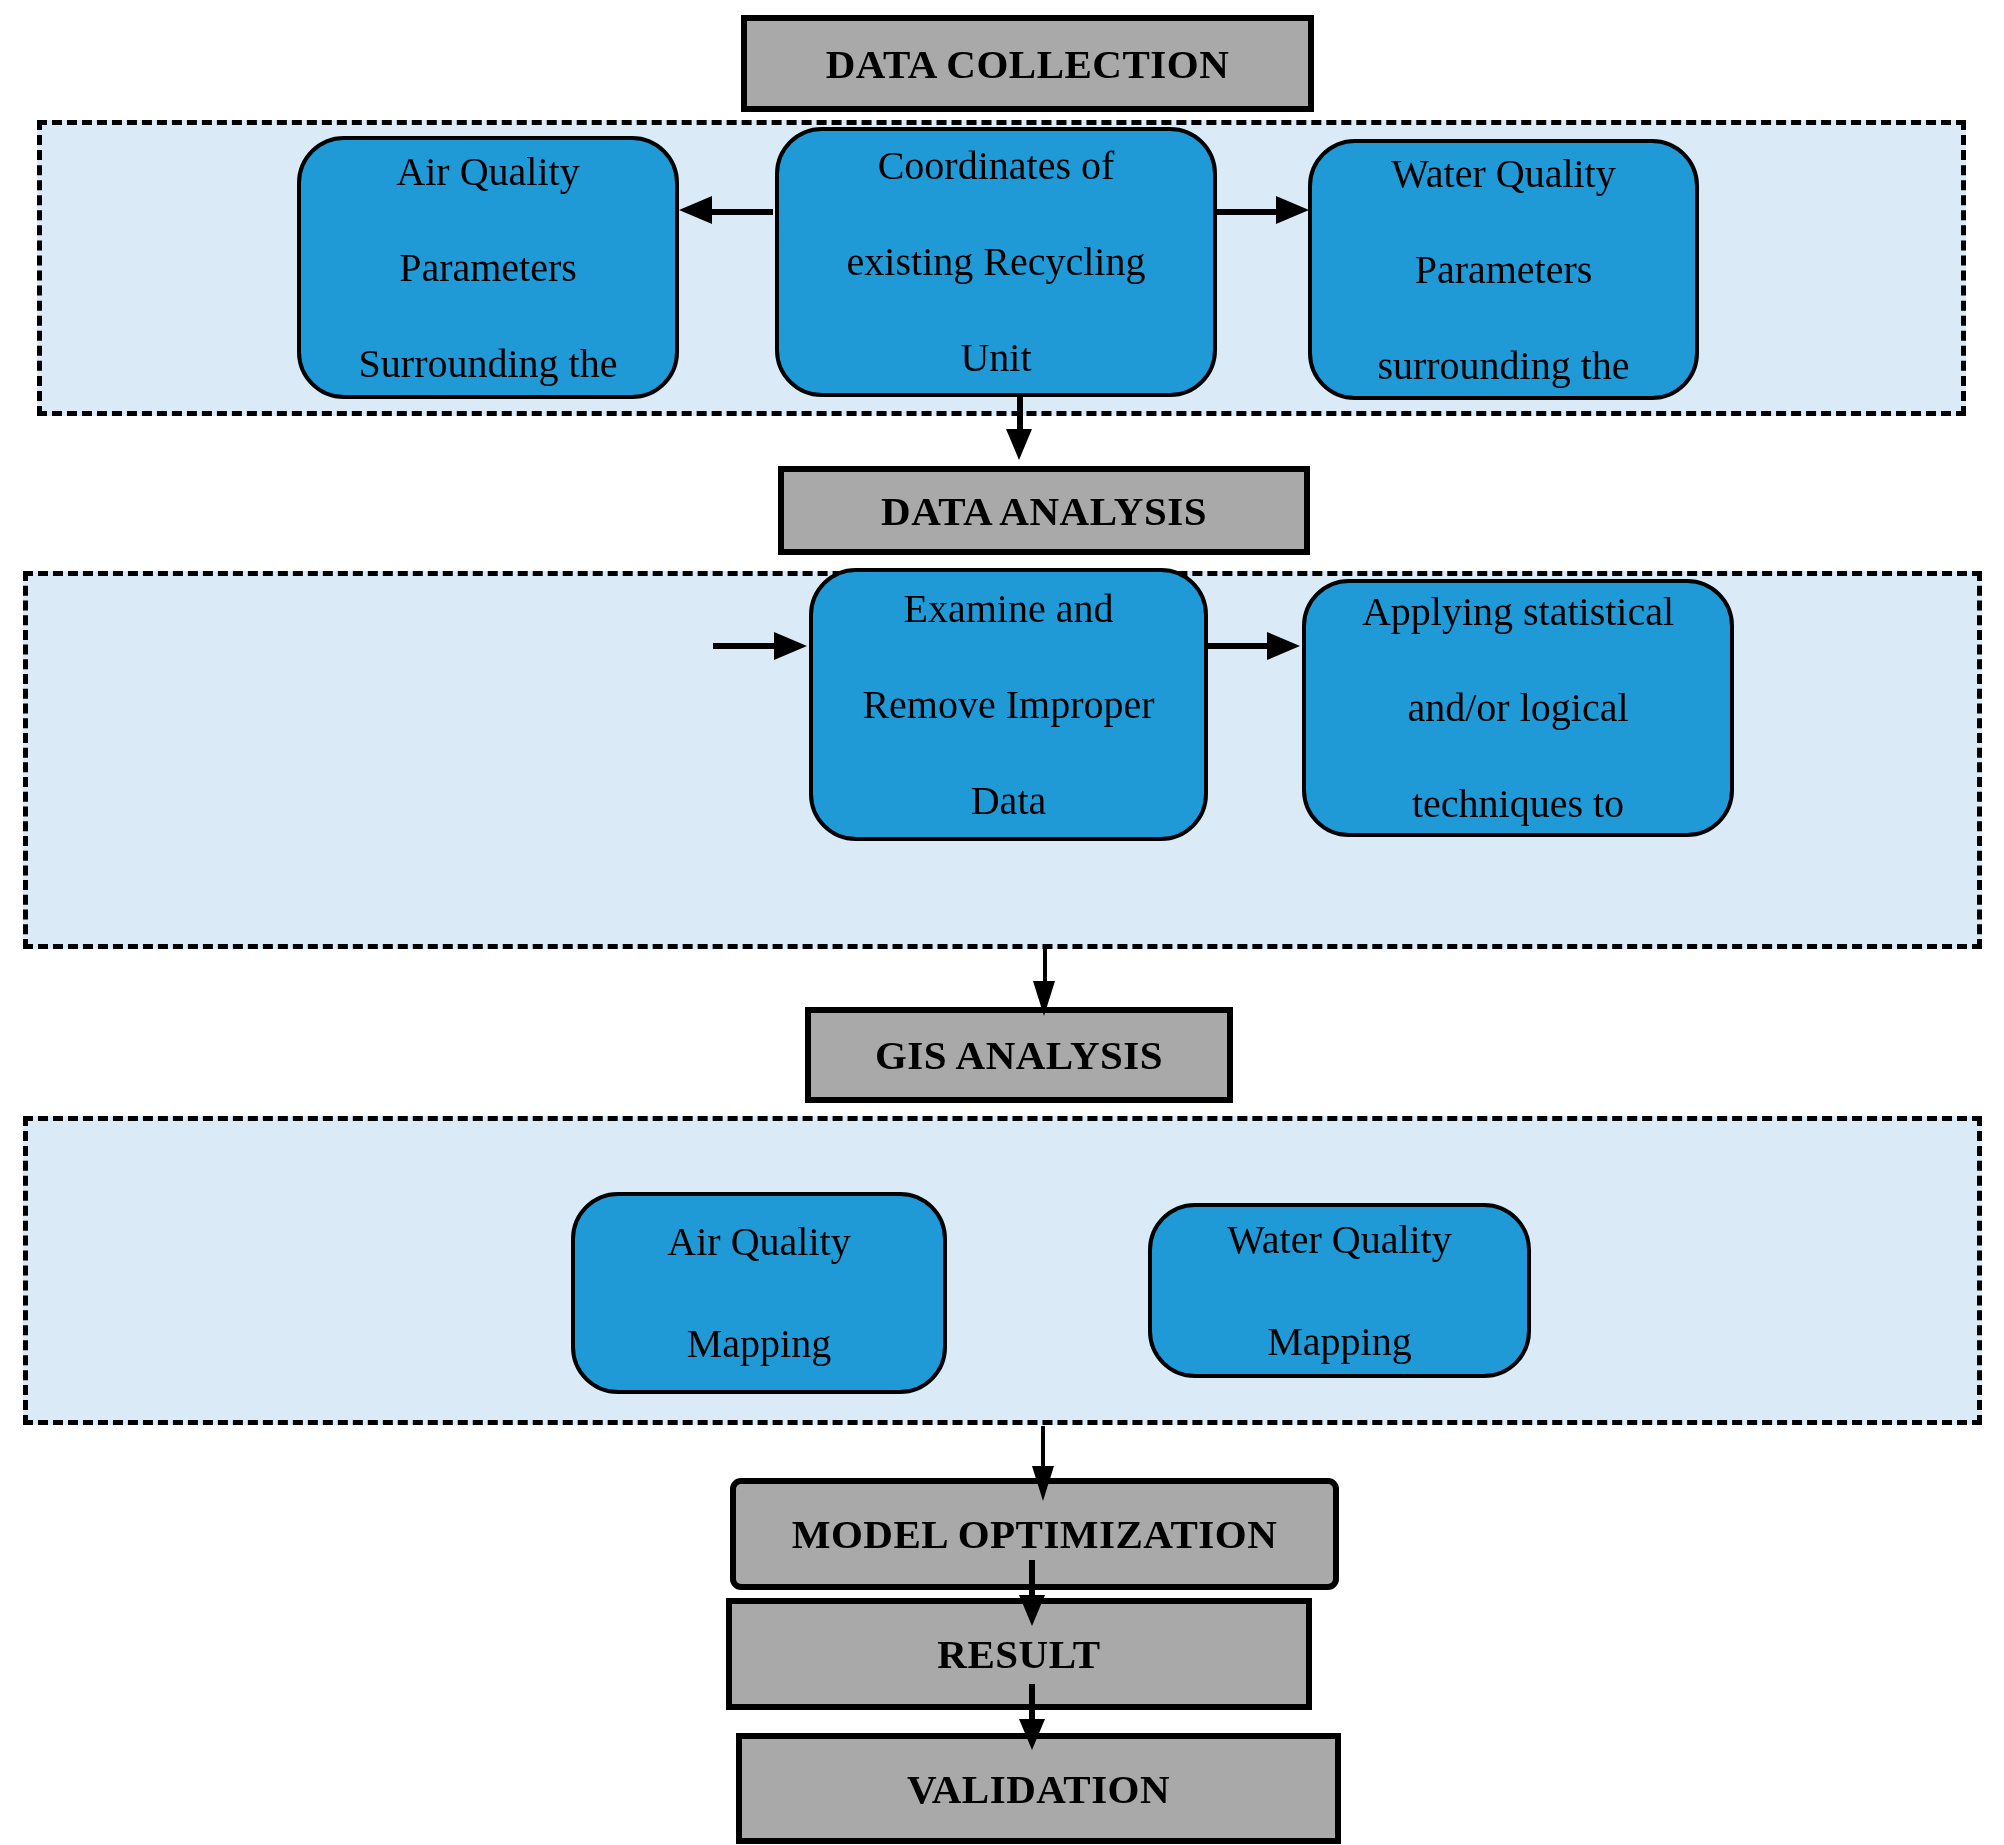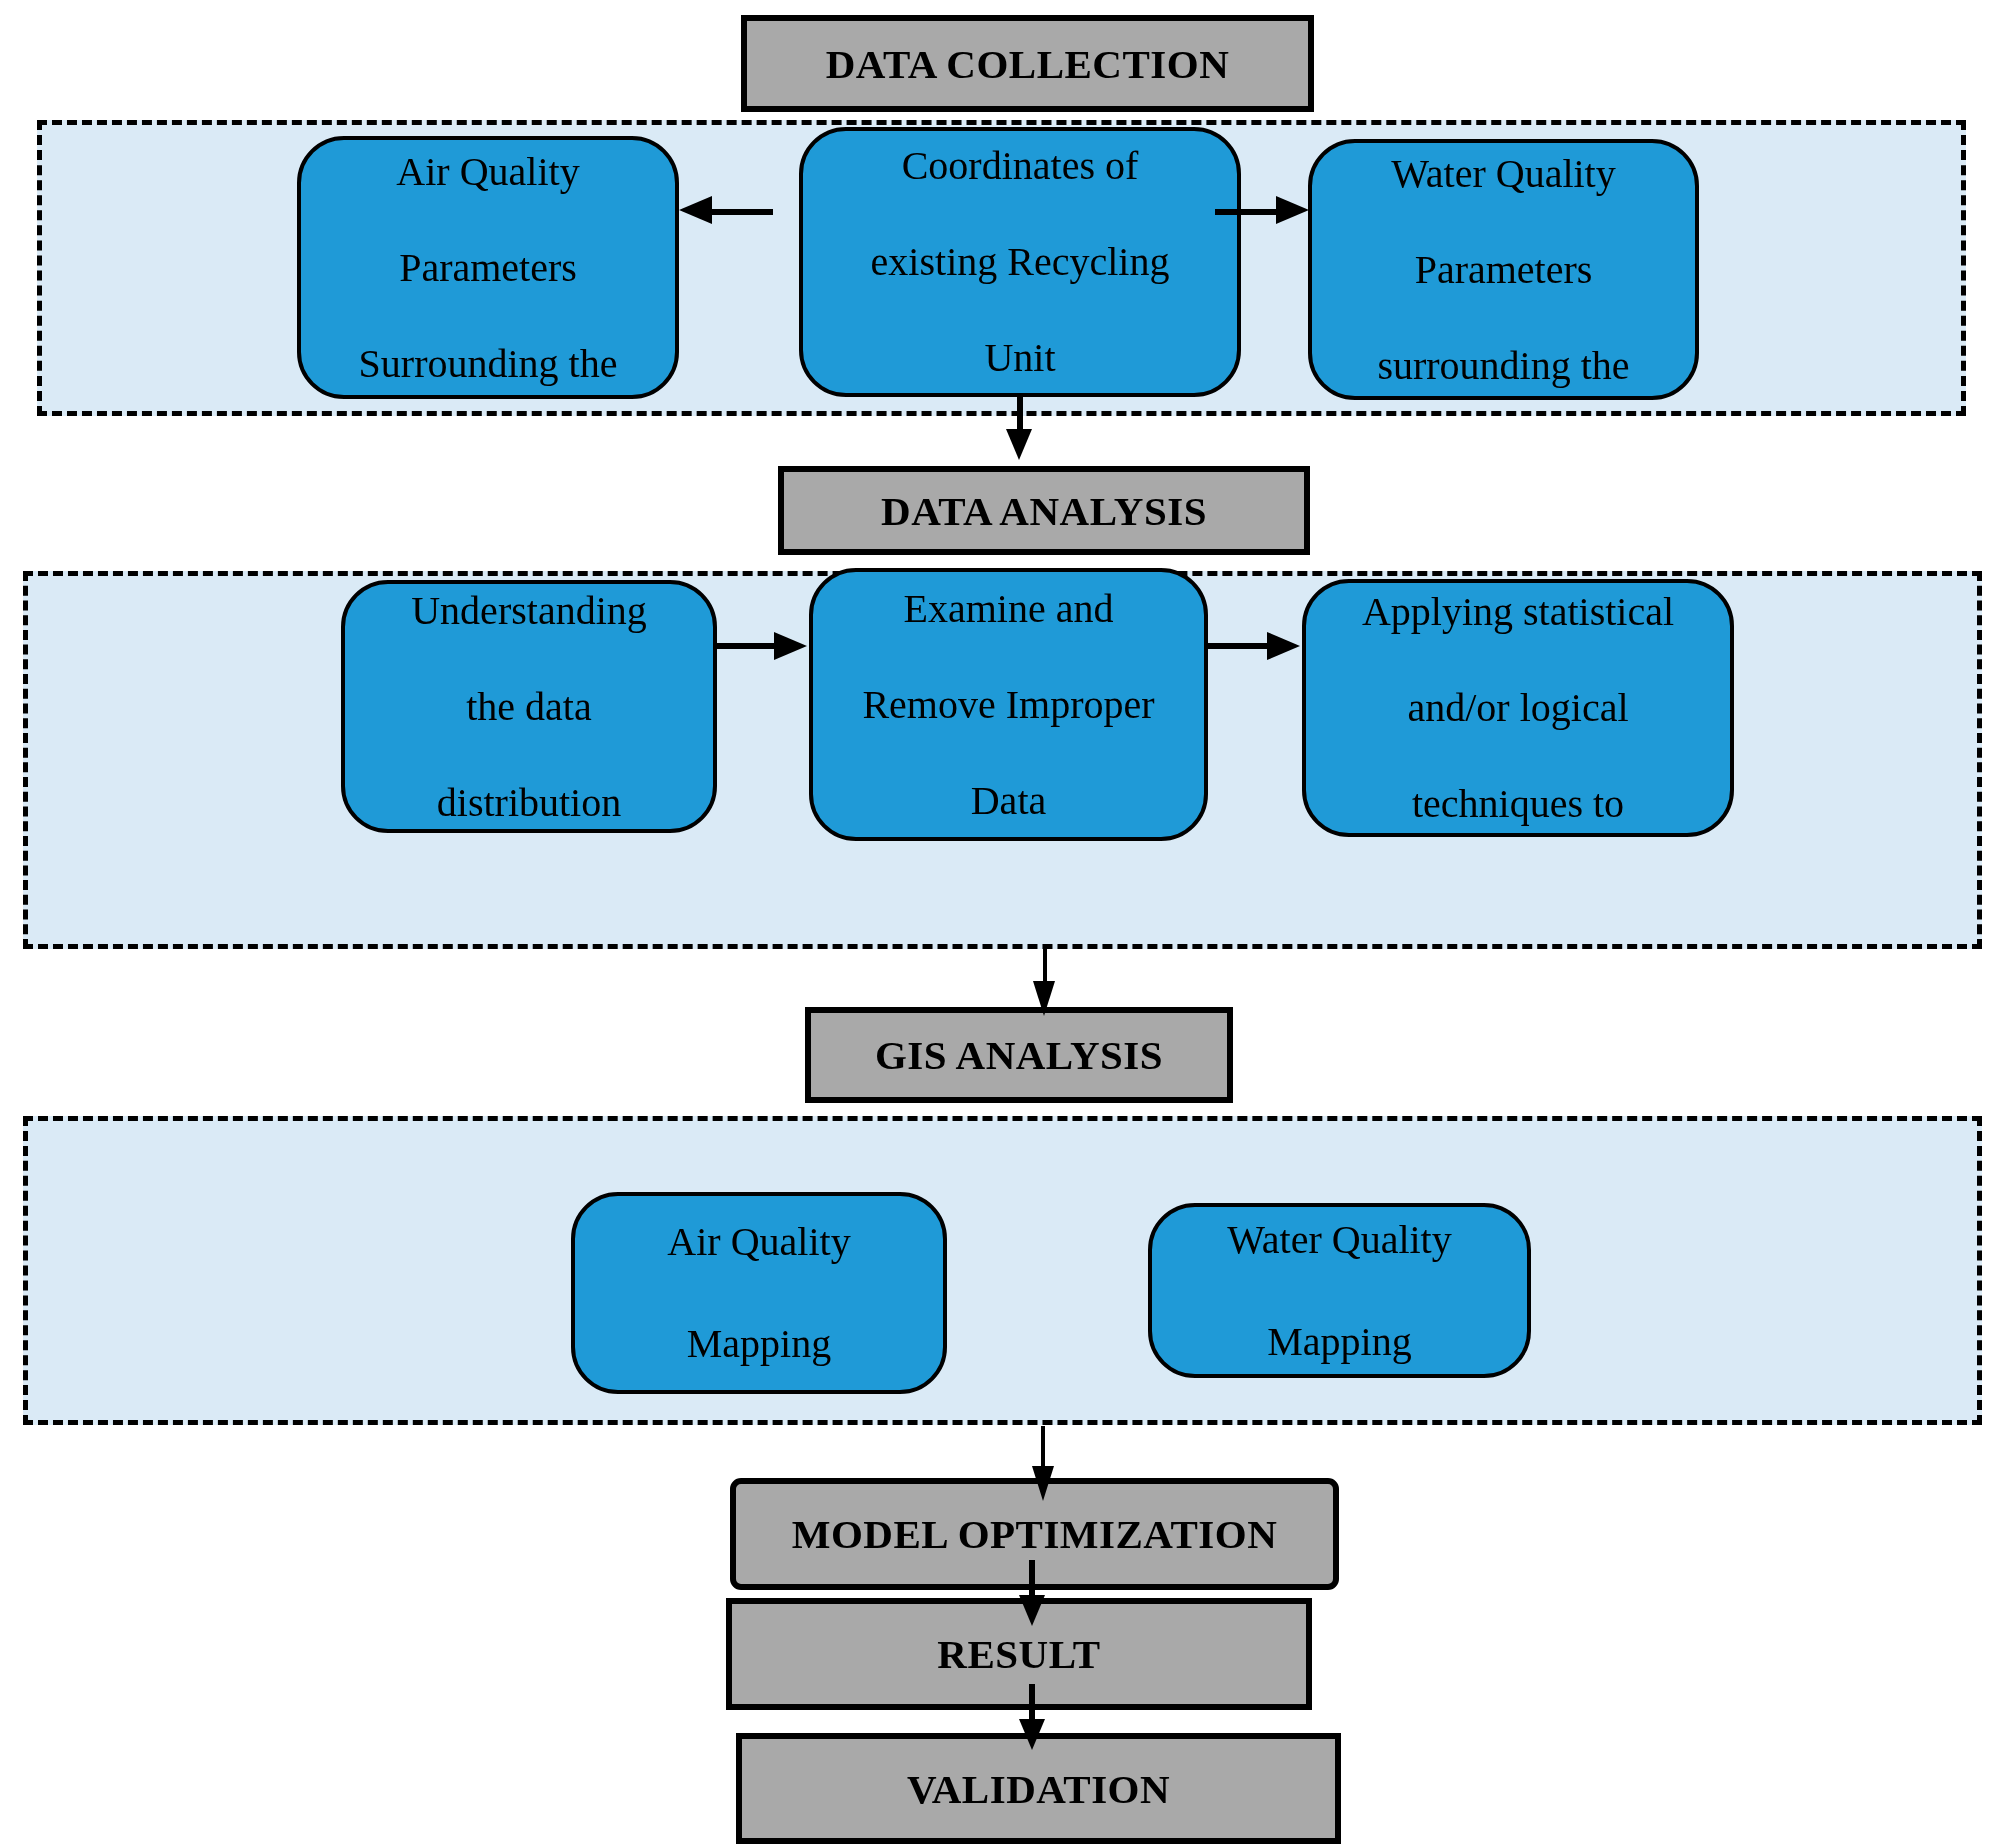--- a/index.html
+++ b/index.html
@@ -63,21 +63,21 @@
   </div>
 
   <div class="container" style="left:37px;top:120px;width:1929px;height:296px;"></div>
 
   <div class="node" style="left:297px;top:136px;width:382px;height:263px;">
     <span>Air Quality</span>
     <span>Parameters</span>
     <span>Surrounding the</span>
   </div>
 
-  <div class="node" style="left:799px;top:127px;width:442px;height:270px;">
+  <div class="node" style="left:775px;top:127px;width:442px;height:270px;">
     <span>Coordinates of</span>
     <span>existing Recycling</span>
     <span>Unit</span>
   </div>
 
   <div class="node" style="left:1308px;top:139px;width:391px;height:261px;">
     <span>Water Quality</span>
     <span>Parameters</span>
     <span>surrounding the</span>
   </div>
@@ -96,25 +96,20 @@
     <div class="vline" style="left:1017px;top:396px;width:6px;height:33px;"></div>
     <div class="tri tri-down" style="left:1006px;top:429px;"></div>
   </div>
 
   <div class="header" style="left:778px;top:466px;width:532px;height:89px;">
     <span>DATA ANALYSIS</span>
   </div>
 
   <div class="container" style="left:23px;top:571px;width:1959px;height:378px;"></div>
 
-  <div class="node" style="left:341px;top:580px;width:376px;height:253px;">
-    <span>Understanding</span>
-    <span>the data</span>
-    <span>distribution</span>
-  </div>
 
   <div class="node" style="left:809px;top:568px;width:399px;height:273px;">
     <span>Examine and</span>
     <span>Remove Improper</span>
     <span>Data</span>
   </div>
 
   <div class="node" style="left:1302px;top:579px;width:432px;height:258px;">
     <span>Applying statistical</span>
     <span>and/or logical</span>

